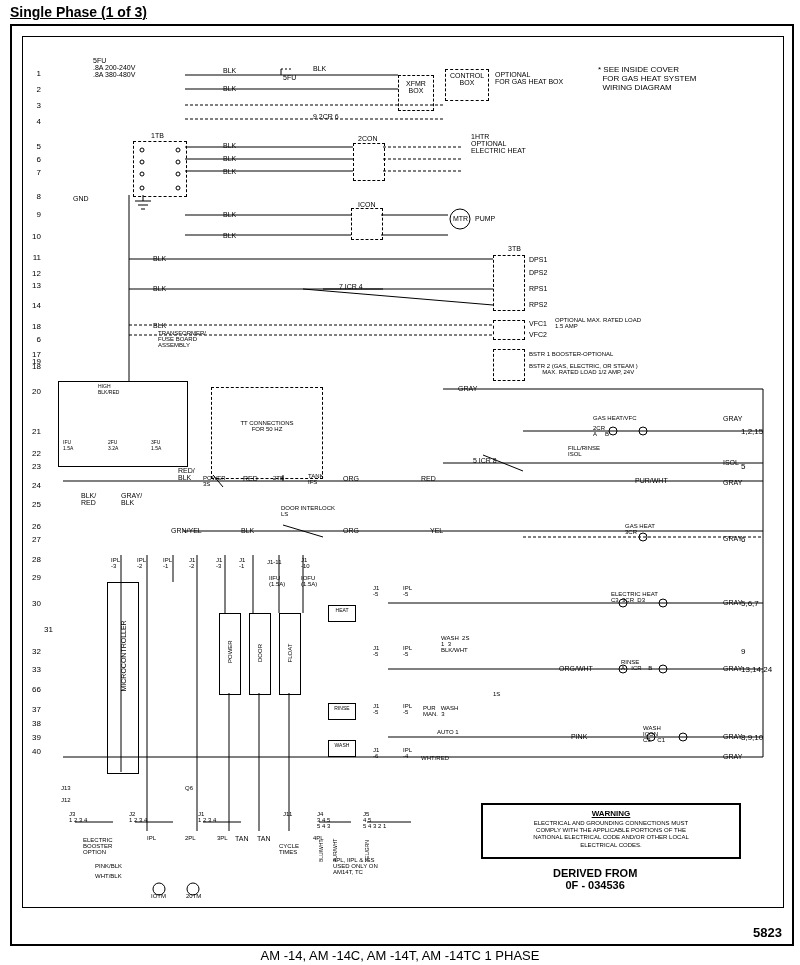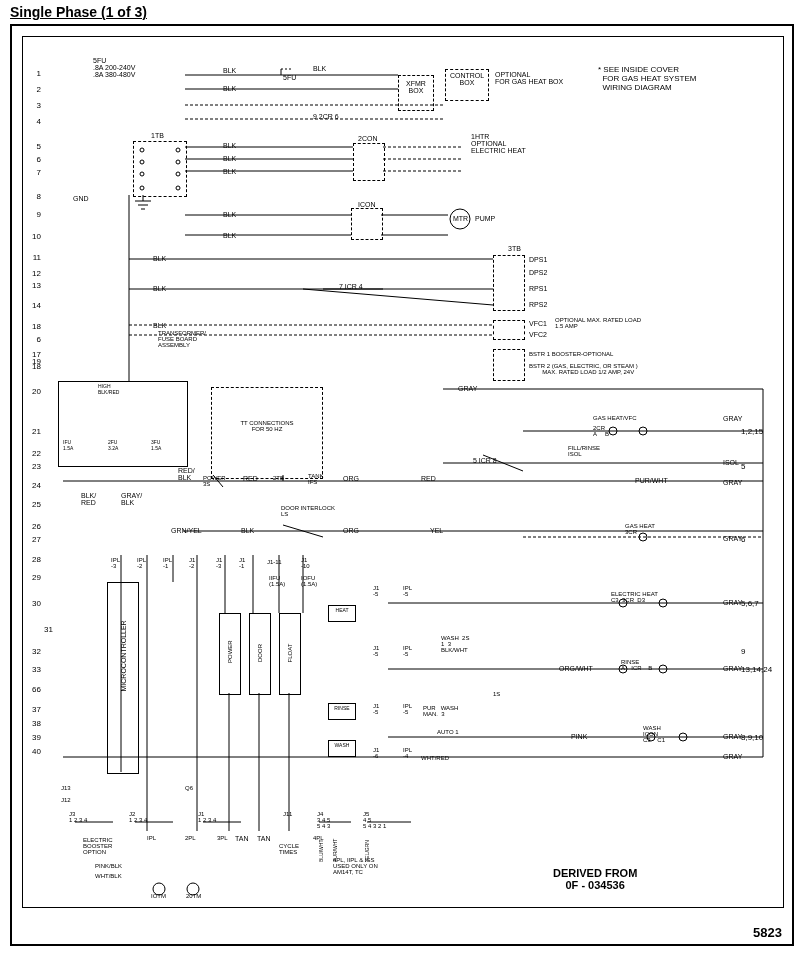--- a/index.html
+++ b/index.html
@@ -267,20 +267,24 @@
 
       <div class="label" style="left:124px;top:798px;font-size:6px">IPL</div>
       <div class="label" style="left:162px;top:798px;font-size:6px">2PL</div>
       <div class="label" style="left:194px;top:798px;font-size:6px">3PL</div>
       <div class="label" style="left:290px;top:798px;font-size:6px">4PL</div>
 
       <div class="label" style="left:298px;top:822px;transform:rotate(-90deg);transform-origin:left;font-size:5px">BLU/WHT</div>
       <div class="label" style="left:312px;top:822px;transform:rotate(-90deg);transform-origin:left;font-size:5px">PUR/WHT</div>
       <div class="label" style="left:344px;top:822px;transform:rotate(-90deg);transform-origin:left;font-size:5px">YEL/GRN</div>
 
+      <div class="warning-box" style="left:458px;top:766px;width:248px;height:44px">
+        <div style="text-decoration:underline;font-weight:bold;font-size:8px">WARNING</div>
+        <div style="font-size:6px;white-space:pre;line-height:1.2;margin-top:2px">ELECTRICAL AND GROUNDING CONNECTIONS MUST<br>COMPLY WITH THE APPLICABLE PORTIONS OF THE<br>NATIONAL ELECTRICAL CODE AND/OR OTHER LOCAL<br>ELECTRICAL CODES.</div>
+      </div>
 
       <div class="label" style="left:530px;top:830px;white-space:pre;font-size:11px;font-weight:bold;text-align:center">DERIVED FROM<br>0F - 034536</div>
 
       <svg width="760" height="870">
 
         <line x1="162" y1="38" x2="375" y2="38" stroke="#000"></line>
         <line x1="162" y1="52" x2="375" y2="52" stroke="#000"></line>
         <line x1="258" y1="38" x2="258" y2="32" stroke="#000"></line>
         <line x1="258" y1="32" x2="270" y2="32" stroke="#000" stroke-dasharray="2,2"></line>
 
@@ -363,13 +367,14 @@
 
         <circle cx="136" cy="852" r="6" fill="none" stroke="#000"></circle>
         <circle cx="170" cy="852" r="6" fill="none" stroke="#000"></circle>
       </svg>
 
     </div>
 
     <div class="label" style="right:10px;bottom:4px;font-size:13px;font-weight:bold">5823</div>
   </div>
 
+  <div class="caption">AM -14, AM -14C, AM -14T, AM -14TC 1 PHASE</div>
 </div>
 
 </body></html>

